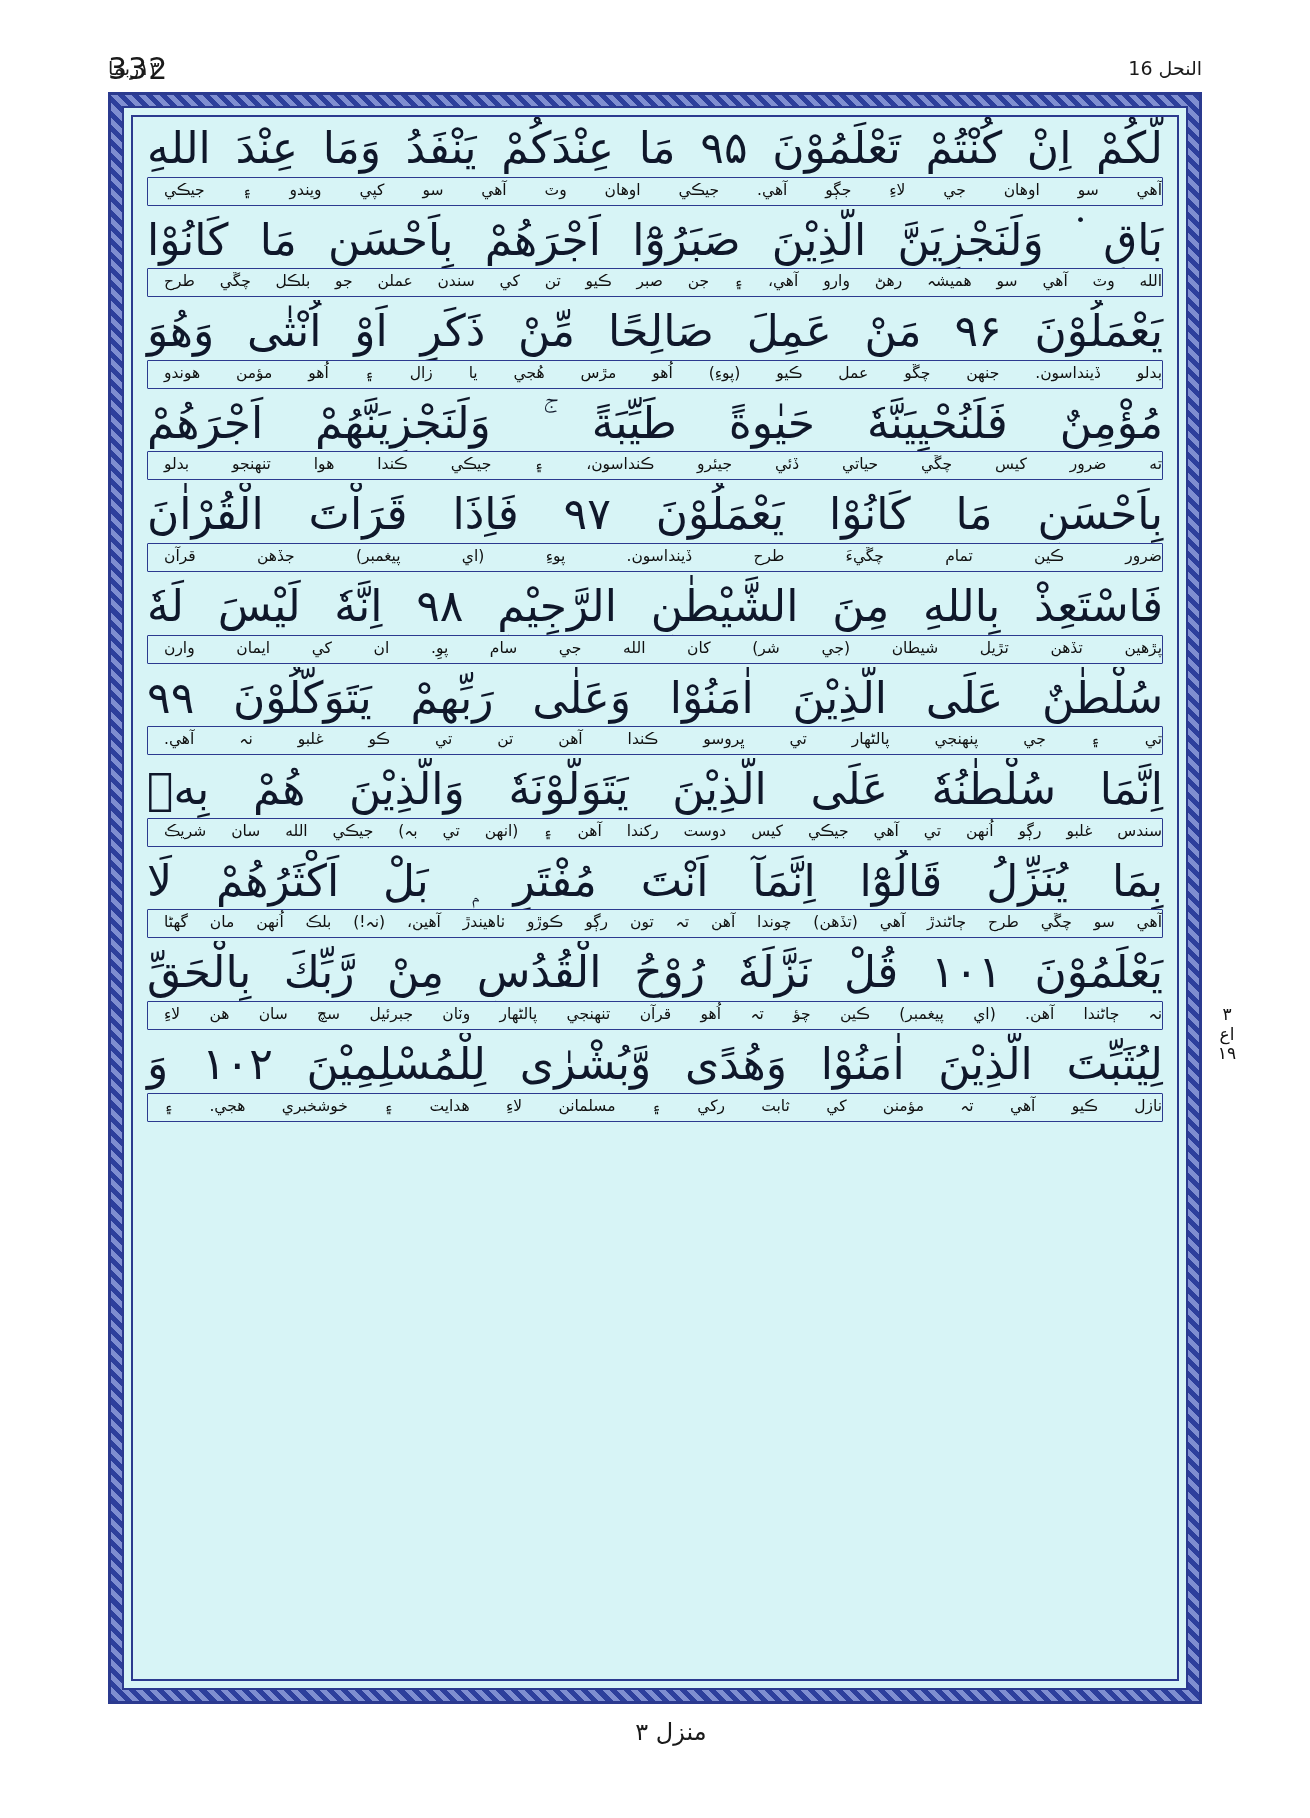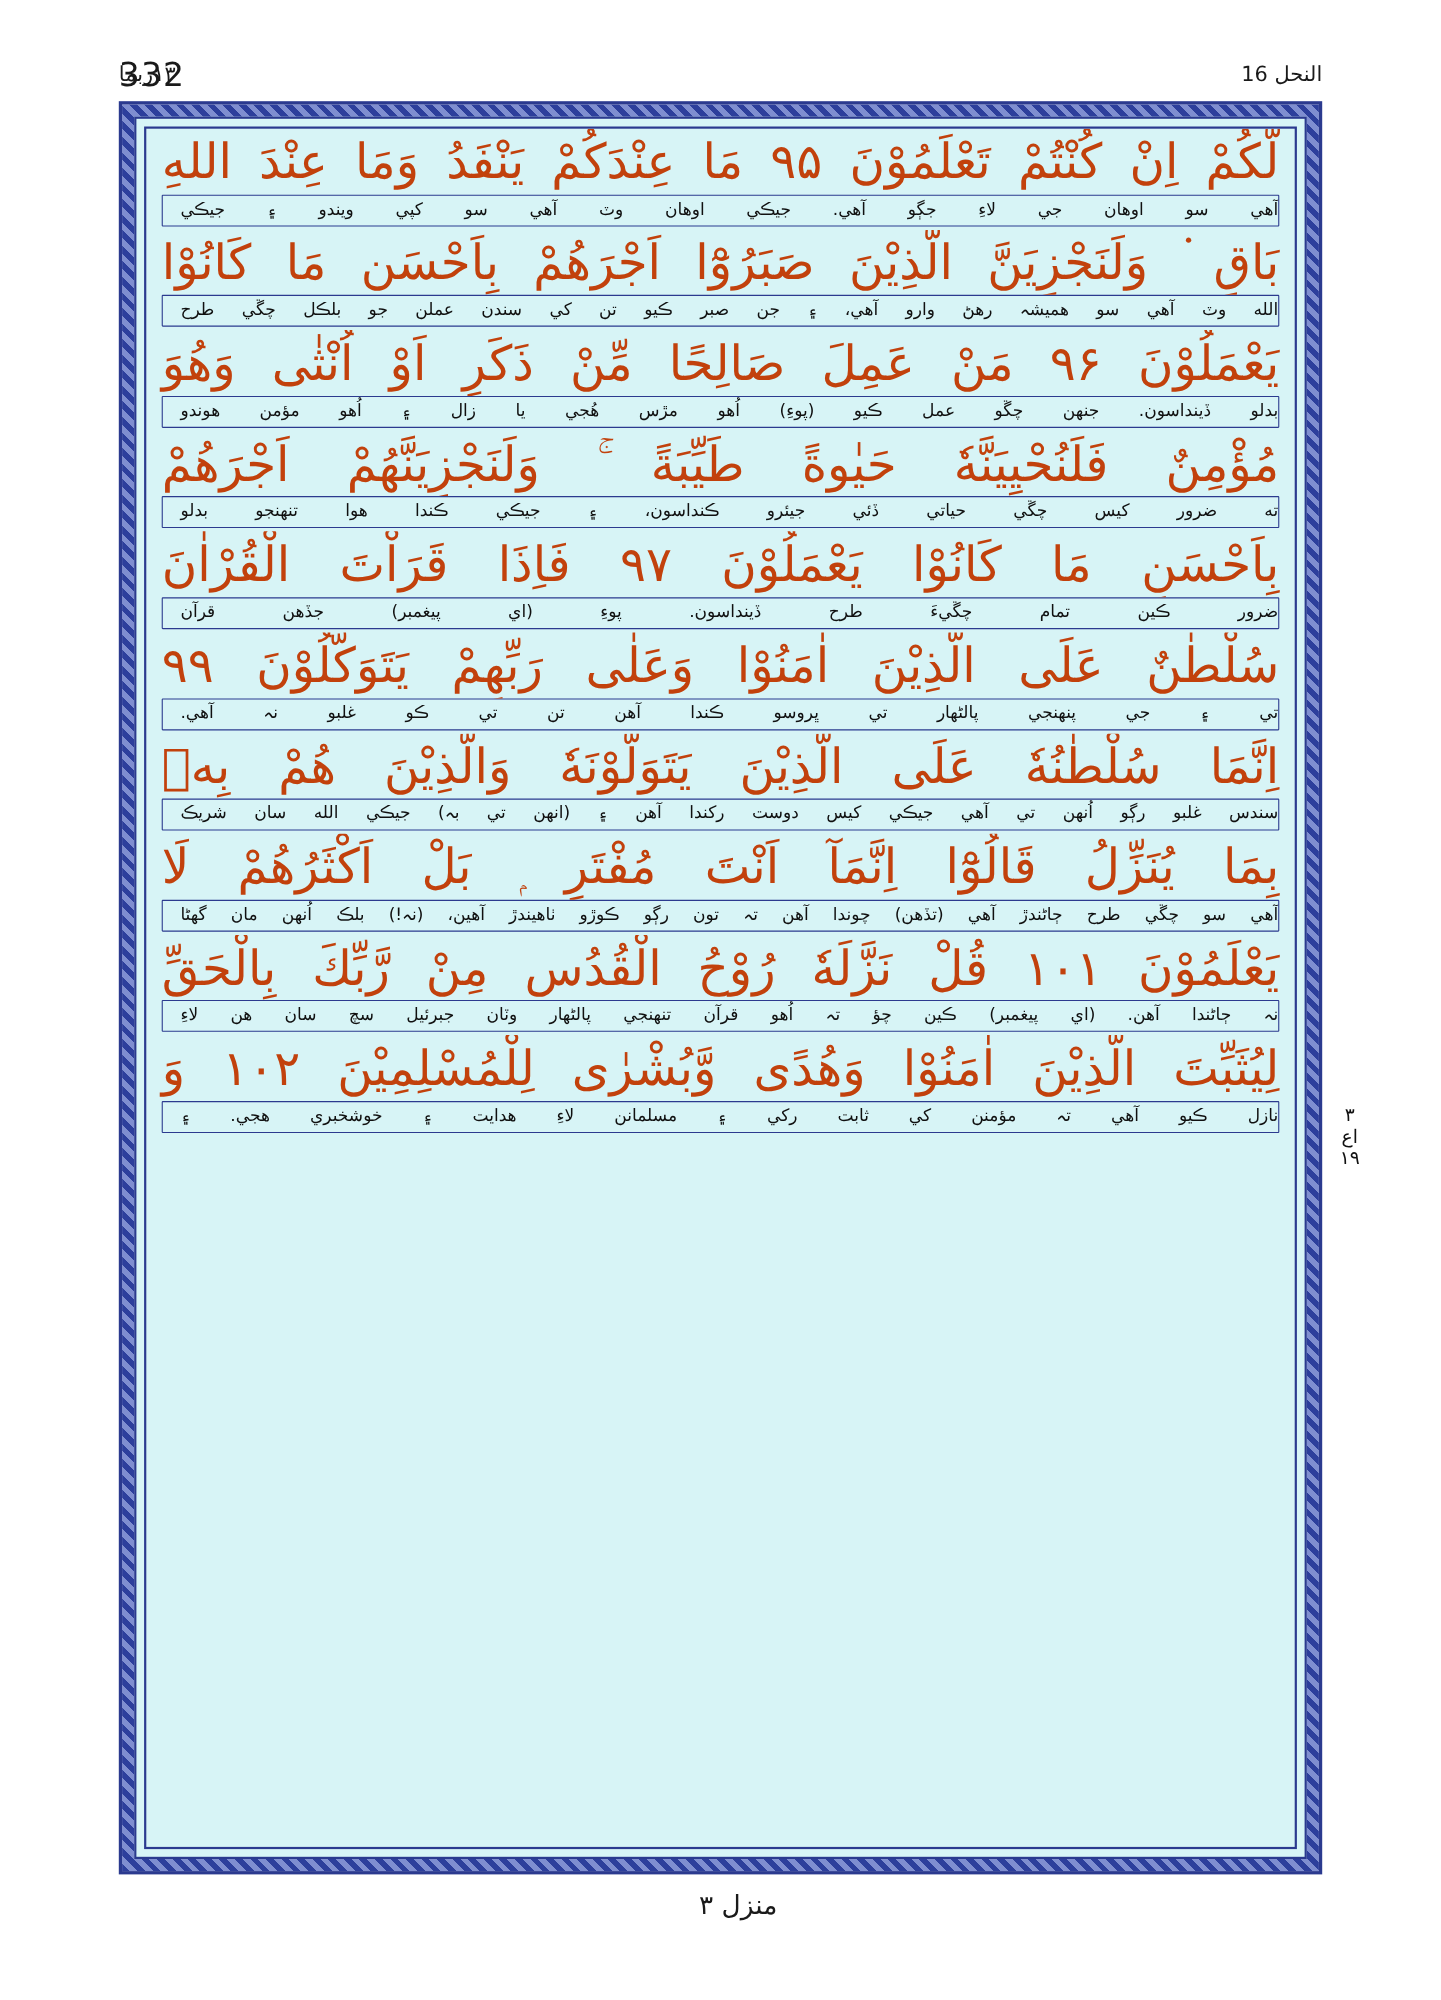--- a/index.html
+++ b/index.html
@@ -92,21 +92,21 @@
     width: 100%;
     box-sizing: border-box;
   }
   .arabic-line {
     direction: rtl;
     text-align: justify;
     text-align-last: justify;
     font-family: "DejaVu Sans", sans-serif;
     font-size: 44px;
     line-height: 1.22;
-    color: #c2410c;
+    color: #0f172a;
     padding: 4px 14px 2px 14px;
     white-space: nowrap;
     overflow: hidden;
   }
   .trans-wrap {
     padding: 0 14px 3px 14px;
   }
   .trans-line {
     direction: rtl;
     text-align: justify;
@@ -194,20 +194,26 @@
           </div>
         </div>
 
         <div class="line-block">
           <div class="arabic-line">بِاَحْسَنِ مَا كَانُوْا يَعْمَلُوْنَ ۹۷ فَاِذَا قَرَاْتَ الْقُرْاٰنَ</div>
           <div class="trans-wrap">
             <div class="trans-line">ضرور ڪين تمام چڱيءَ طرح ڏينداسون. پوءِ (اي پيغمبر) جڏهن قرآن</div>
           </div>
         </div>
 
+        <div class="line-block">
+          <div class="arabic-line">فَاسْتَعِذْ بِاللهِ مِنَ الشَّيْطٰنِ الرَّجِيْمِ ۹۸ اِنَّهٗ لَيْسَ لَهٗ</div>
+          <div class="trans-wrap">
+            <div class="trans-line">پڙهين تڏهن تڙيل شيطان (جي شر) کان الله جي سام پوِ. ان کي ايمان وارن</div>
+          </div>
+        </div>
 
         <div class="line-block">
           <div class="arabic-line">سُلْطٰنٌ عَلَى الَّذِيْنَ اٰمَنُوْا وَعَلٰى رَبِّهِمْ يَتَوَكَّلُوْنَ ۹۹</div>
           <div class="trans-wrap">
             <div class="trans-line">تي ۽ جي پنهنجي پالڻهار تي ڀروسو ڪندا آهن تن تي ڪو غلبو نہ آهي.</div>
           </div>
         </div>
 
         <div class="line-block">
           <div class="arabic-line">اِنَّمَا سُلْطٰنُهٗ عَلَى الَّذِيْنَ يَتَوَلَّوْنَهٗ وَالَّذِيْنَ هُمْ بِهٖ</div>

